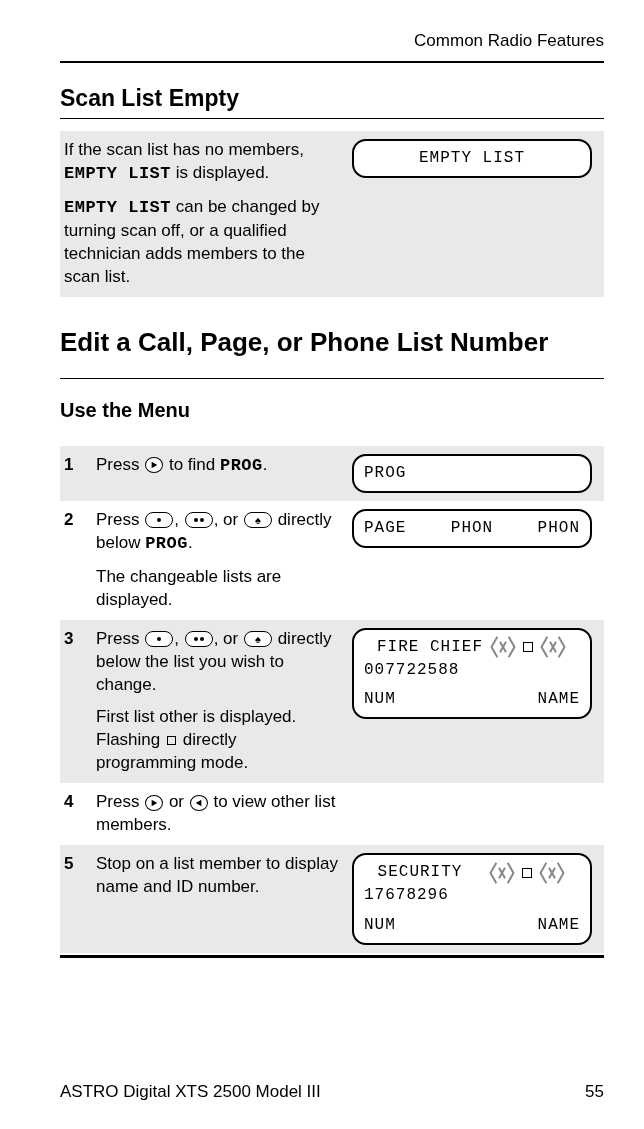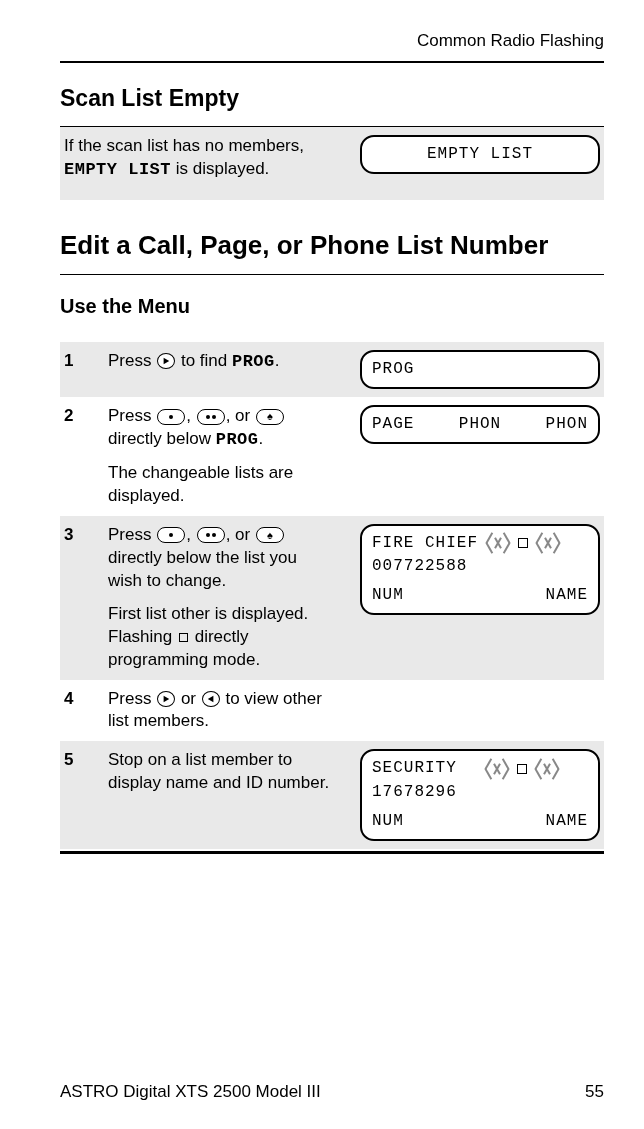--- a/index.html
+++ b/index.html
@@ -21,39 +21,40 @@
   }
   .top-rule {
     border: none;
     border-top: 2px solid #000;
     margin-bottom: 20px;
   }
   h2.section {
     font-size: 23px;
     font-weight: bold;
     border-bottom: 1.5px solid #000;
-    padding-bottom: 12px;
+    padding-bottom: 4px;
+    margin-bottom: 12px;
   }
   h1.big {
     font-size: 26px;
     font-weight: bold;
     border-bottom: 1.5px solid #000;
-    padding-bottom: 11px;
+    padding-bottom: 18px;
     margin: 28px 0 18px 0;
   }
   h3.sub {
     font-size: 20px;
     font-weight: bold;
     margin-bottom: 22px;
   }
   .row {
     display: flex;
     align-items: flex-start;
-    gap: 26px;
-    padding: 8px 4px 8px 4px;
+    gap: 14px;
+    padding: 8px 12px 8px 4px;
   }
   .row.shade { background: #e9e9e9; }
   .num-col { width: 18px; flex: 0 0 18px; font-weight: bold; }
   .text-col { flex: 1 1 auto; min-width: 0; }
   .disp-col { flex: 0 0 240px; }
   .para { margin-bottom: 10px; }
   .mono { font-family: "Courier New", monospace; font-weight: bold; letter-spacing: 0.5px;}
   
   .display {
     border: 2.5px solid #000;
@@ -62,21 +63,21 @@
     font-family: "Courier New", monospace;
     font-size: 16px;
     letter-spacing: 1px;
     background: #fff;
     line-height: 1.45;
     min-height: 34px;
   }
   .display.center { text-align: center; }
   .disp-line { display: flex; justify-content: space-between; white-space: pre; }
   .disp-line.left { justify-content: flex-start; }
-  .name-line { display: flex; align-items: center; gap: 6px; }
+  .name-line { display: flex; align-items: center; gap: 6px; justify-content: center; }
   .flash-icon {
     position: relative;
     width: 28px;
     height: 18px;
     display: inline-block;
   }
   .flash-icon::before, .flash-icon::after {
     content: "";
     position: absolute;
     top: 50%; left: 50%;
@@ -127,29 +128,32 @@
     left: 60px;
     right: 40px;
     display: flex;
     justify-content: space-between;
     font-size: 17px;
   }
 </style>
 </head>
 <body>
 
-<div class="header-right">Common Radio Flashing</div>
+<div class="header-right">Common Radio Features</div>
 <hr class="top-rule">
 
 <h2 class="section">Scan List Empty</h2>
 
 <div class="row shade">
   <div class="text-col">
     <p class="para">
       <span>If the scan list has no members, </span><span class="mono">EMPTY LIST</span><span> is displayed.</span>
+    </p>
+    <p>
+      <span class="mono">EMPTY LIST</span><span> can be changed by turning scan off, or a qualified technician adds members to the scan list.</span>
     </p>
   </div>
   <div class="disp-col">
     <div class="display center">EMPTY LIST</div>
   </div>
 </div>
 
 <h1 class="big">Edit a Call, Page, or Phone List Number</h1>
 <h3 class="sub">Use the Menu</h3>
 

